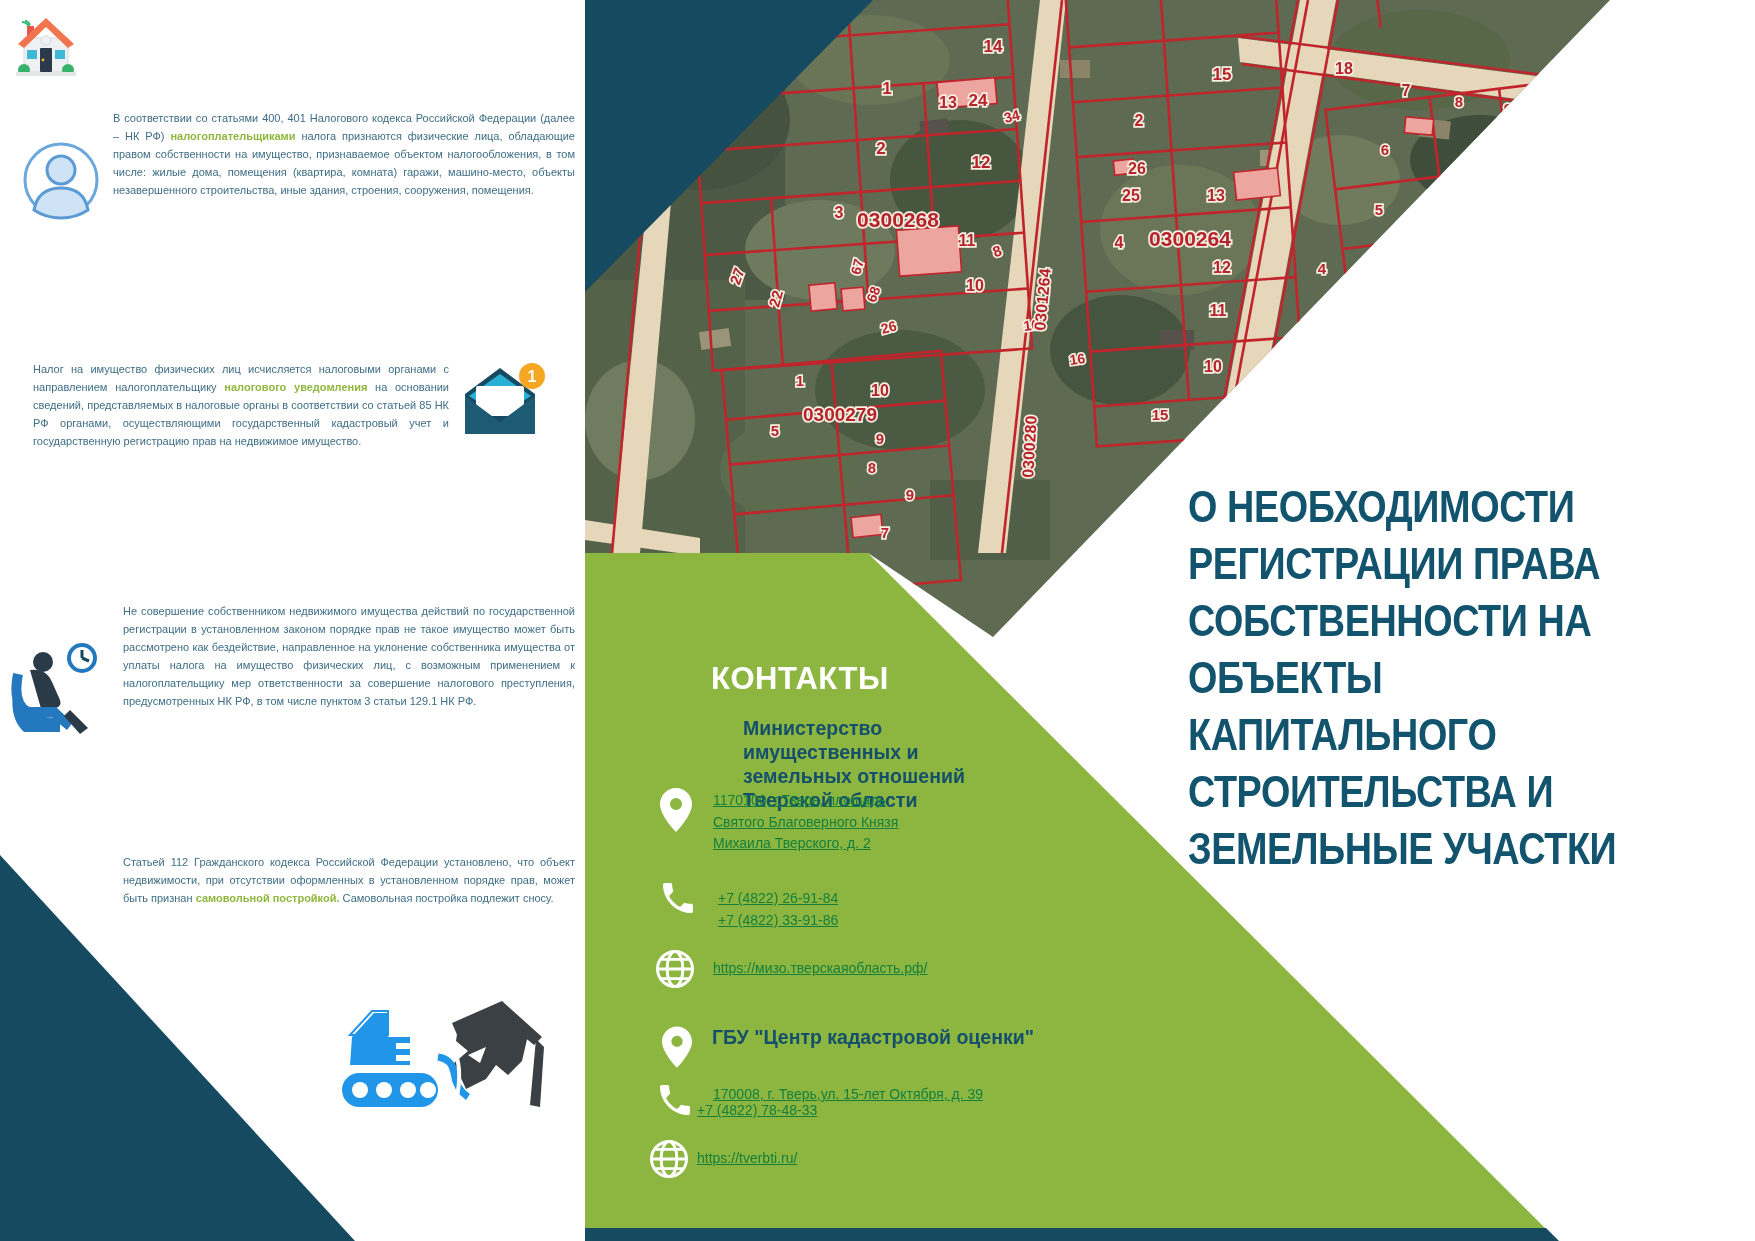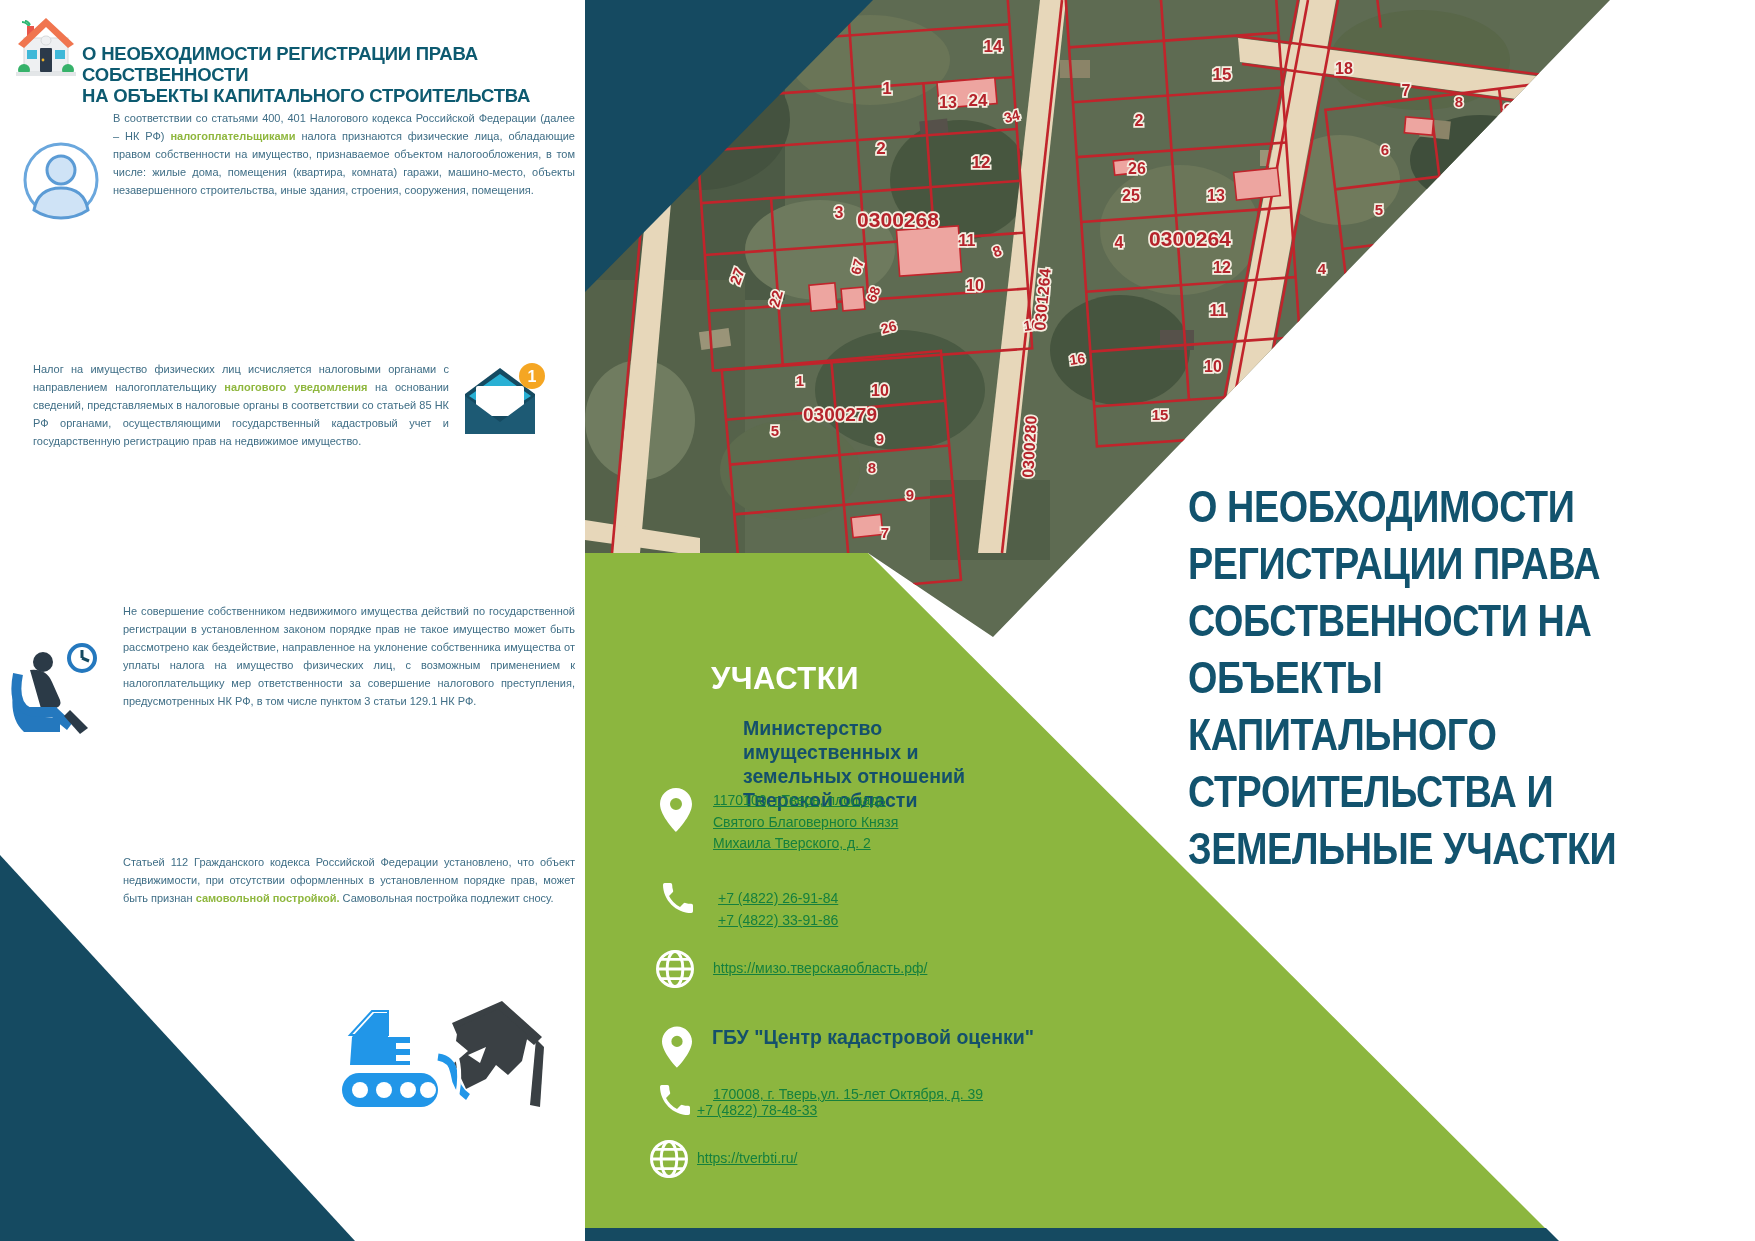--- a/index.html
+++ b/index.html
@@ -219,22 +219,20 @@
       <rect x="24" y="34" width="12" height="24" rx="1" fill="#2b3a4a"></rect>
       <circle cx="27" cy="46" r="1.4" fill="#f0b429"></circle>
       <rect x="11" y="36" width="10" height="9" fill="#3fb8d8"></rect>
       <rect x="39" y="36" width="10" height="9" fill="#3fb8d8"></rect>
       <rect x="25" y="22" width="10" height="9" rx="4.5" fill="#eef0f2" stroke="#d5d8da"></rect>
       <circle cx="8" cy="56" r="6" fill="#36b26a"></circle>
       <circle cx="52" cy="56" r="6" fill="#36b26a"></circle>
       <rect x="0" y="58" width="60" height="4" fill="#e3e6e8"></rect>
     </svg>
   </div>
-  <h2 class="brochure-title"><span>О НЕОБХОДИМОСТИ РЕГИСТРАЦИИ ПРАВА СОБСТВЕННОСТИ</span><br>
-    <span>НА ОБЪЕКТЫ КАПИТАЛЬНОГО СТРОИТЕЛЬСТВА</span></h2>
 
   <div class="avatar-icon">
     <svg width="78" height="100" viewBox="0 0 78 100">
       <circle cx="39" cy="42" r="36" fill="#ffffff" stroke="#6aa7dd" stroke-width="3"></circle>
       <circle cx="39" cy="32" r="14" fill="#cfe3f6" stroke="#5b9bd5" stroke-width="3"></circle>
       <path d="M12 72 q4 -22 27 -22 q23 0 27 22 q-12 8 -27 8 q-15 0 -27 -8z" fill="#cfe3f6" stroke="#5b9bd5" stroke-width="3"></path>
     </svg>
   </div>
   <p class="para" id="para1"><span>В соответствии со статьями 400, 401 Налогового кодекса Российской Федерации (далее – НК РФ) </span><span class="hl">налогоплательщиками</span><span> налога признаются физические лица, обладающие правом собственности на имущество, признаваемое объектом налогообложения, в том числе: жилые дома, помещения (квартира, комната) гаражи, машино-место, объекты незавершенного строительства, иные здания, строения, сооружения, помещения.</span></p>
 
@@ -283,21 +281,21 @@
       </g>
       <circle cx="20" cy="95" r="8" fill="#ffffff"></circle>
       <circle cx="44" cy="95" r="8" fill="#ffffff"></circle>
       <circle cx="68" cy="95" r="8" fill="#ffffff"></circle>
       <circle cx="88" cy="95" r="8" fill="#ffffff"></circle>
       <path d="M98 62 q14 2 16 16 q2 16 14 24" stroke="#2196e8" stroke-width="7" fill="none"></path>
       <path d="M112 50 q12 22 4 56" stroke="#ffffff" stroke-width="4" fill="none"></path>
     </svg>
   </div>
 
-  <h3 class="contacts-heading">УЧАСТКИ</h3>
+  <h3 class="contacts-heading">КОНТАКТЫ</h3>
   <h4 class="ministry-name">Министерство имущественных и земельных отношений Тверской области</h4>
 
   <div class="cicon" style="left:660px;top:788px;">
     <svg width="32" height="44" viewBox="0 0 24 33">
         <path fill="#ffffff" fill-rule="evenodd" d="M12 0C5.4 0 0 5.4 0 12c0 9 12 21 12 21s12-12 12-21C24 5.4 18.6 0 12 0zm0 16.5a4.5 4.5 0 1 1 0-9 4.5 4.5 0 0 1 0 9z"></path>
       </svg>
   </div>
   <div class="contact-text" style="left:713px;top:790px;">1170100, г.Тверь, площадь
 Святого Благоверного Князя
 Михаила Тверского, д. 2</div>

